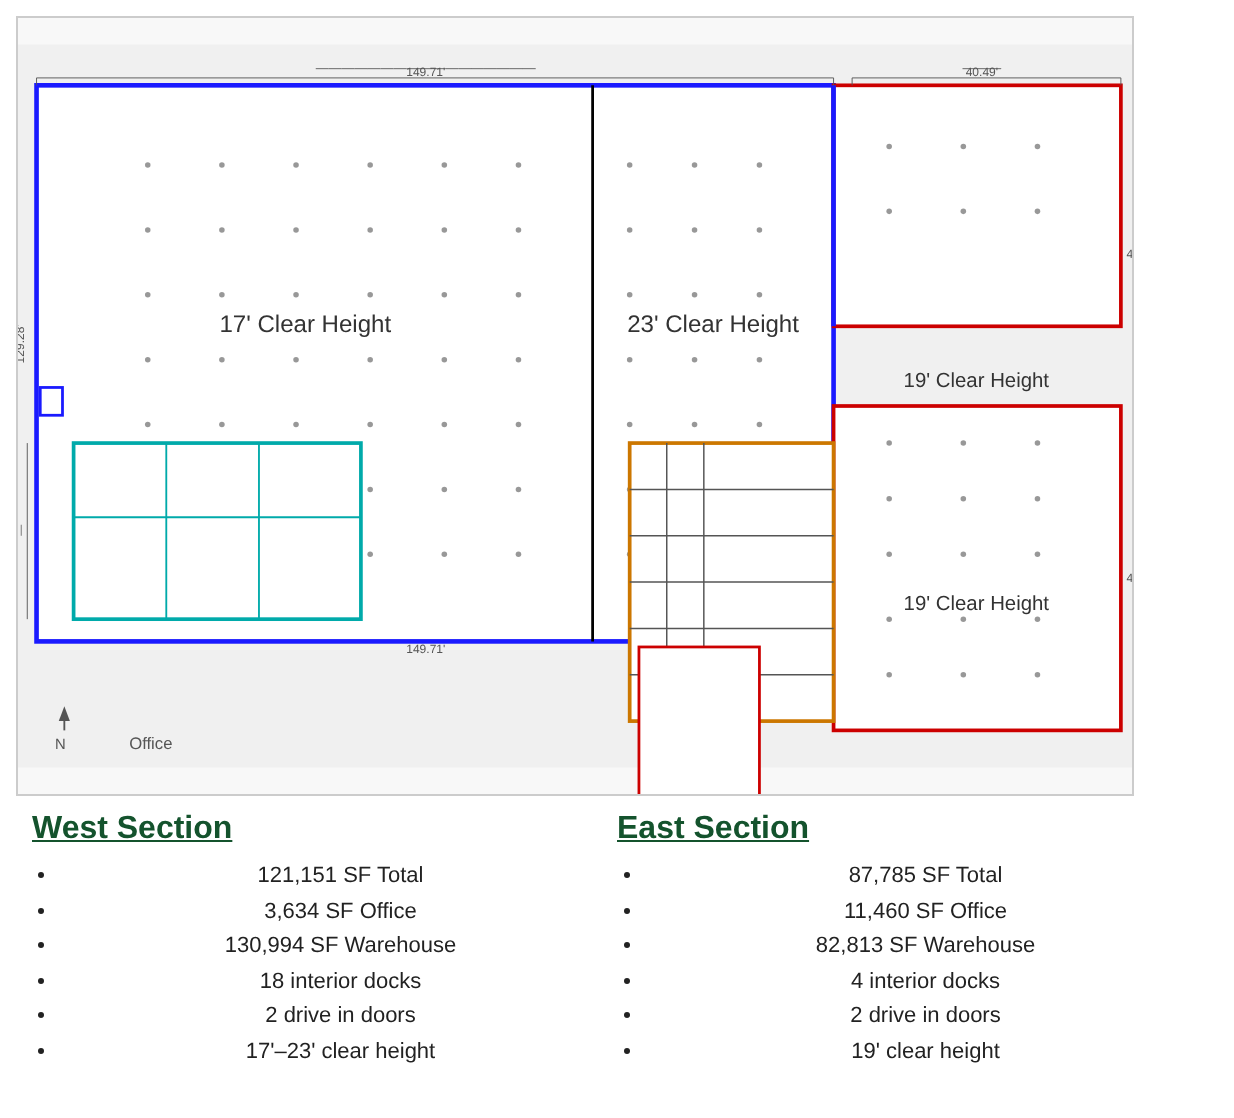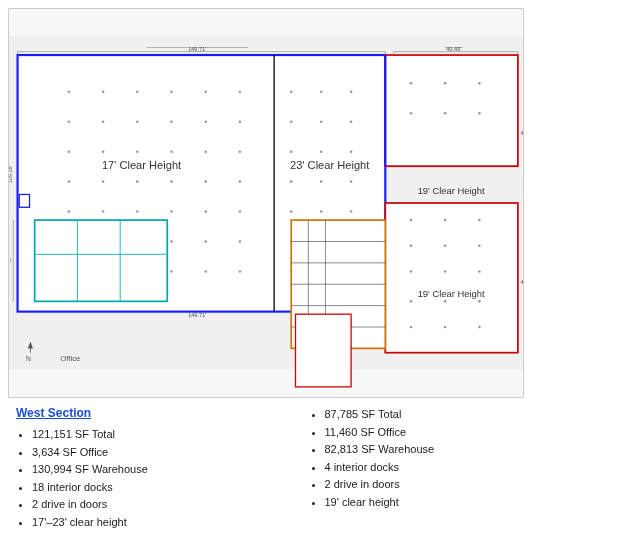--- a/index.html
+++ b/index.html
@@ -16,21 +16,21 @@
       width: 617px;
       height: 559px;
       position: relative;
       background: #fff;
       padding: 8px;
     }
 
     
     .floorplan {
       position: relative;
-      width: 516px;
+      width: 559px;
       height: 390px;
       background: #f8f8f8;
       border: 1px solid #ccc;
       margin-bottom: 8px;
       overflow: hidden;
     }
 
     
     .floorplan svg {
       width: 100%;
@@ -43,33 +43,34 @@
       gap: 0;
       padding: 0 8px;
       width: 100%;
     }
 
     .section-info {
       flex: 1;
     }
 
     .section-title {
-      color: #1d4ed8;
+      color: #14532d;
       text-decoration: underline;
       font-weight: bold;
-      font-size: 12px;
+      font-size: 16px;
       margin-bottom: 6px;
     }
 
     .bullet-list {
       list-style: disc;
       padding-left: 16px;
       line-height: 1.6;
       font-size: 11px;
       color: #222;
+      text-align: center;
     }
   </style>
 </head>
 <body>
 
 <div class="page-container">
 
   <div class="floorplan">
     <svg viewBox="0 0 601 390" xmlns="http://www.w3.org/2000/svg">
 
@@ -251,20 +252,21 @@
       <li>121,151 SF Total</li>
           <li>3,634 SF Office</li>
           <li>130,994 SF Warehouse</li>
           <li>18 interior docks</li>
           <li>2 drive in doors</li>
           <li>17'–23' clear height</li>
         </ul>
     </div>
 
     <div class="section-info">
+      <div class="section-title">East Section</div>
       <ul class="bullet-list">
       <li>87,785 SF Total</li>
           <li>11,460 SF Office</li>
           <li>82,813 SF Warehouse</li>
           <li>4 interior docks</li>
           <li>2 drive in doors</li>
           <li>19' clear height</li>
         </ul>
     </div>
   </div>

